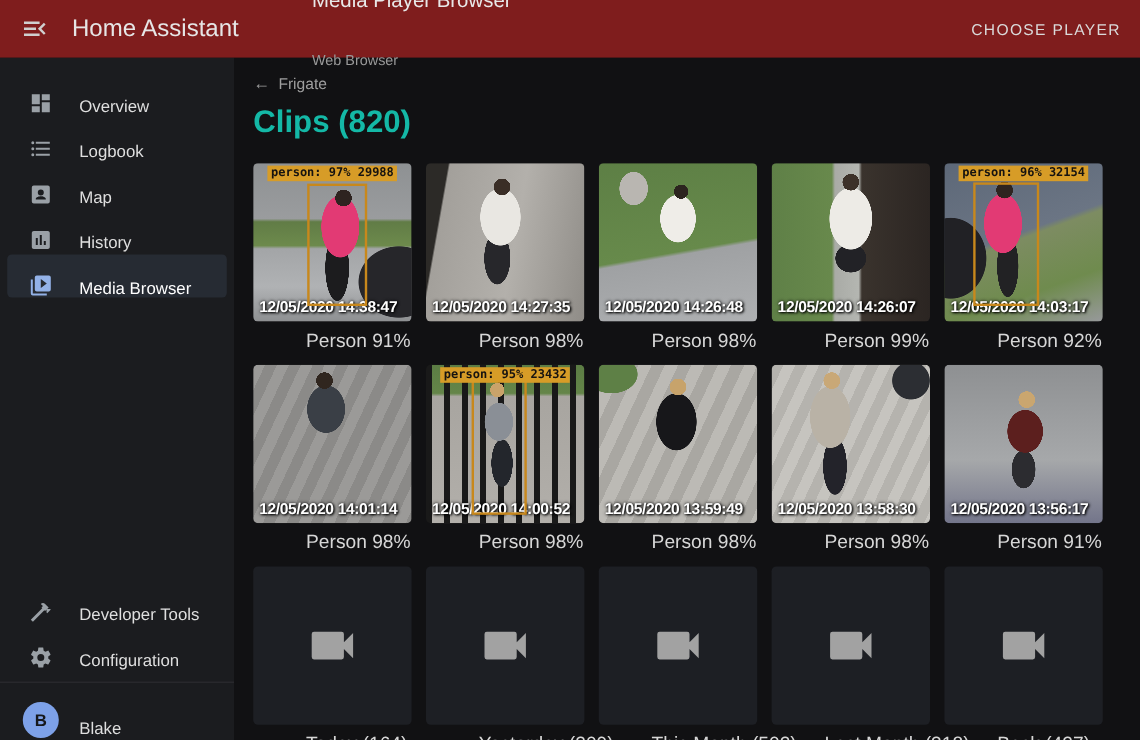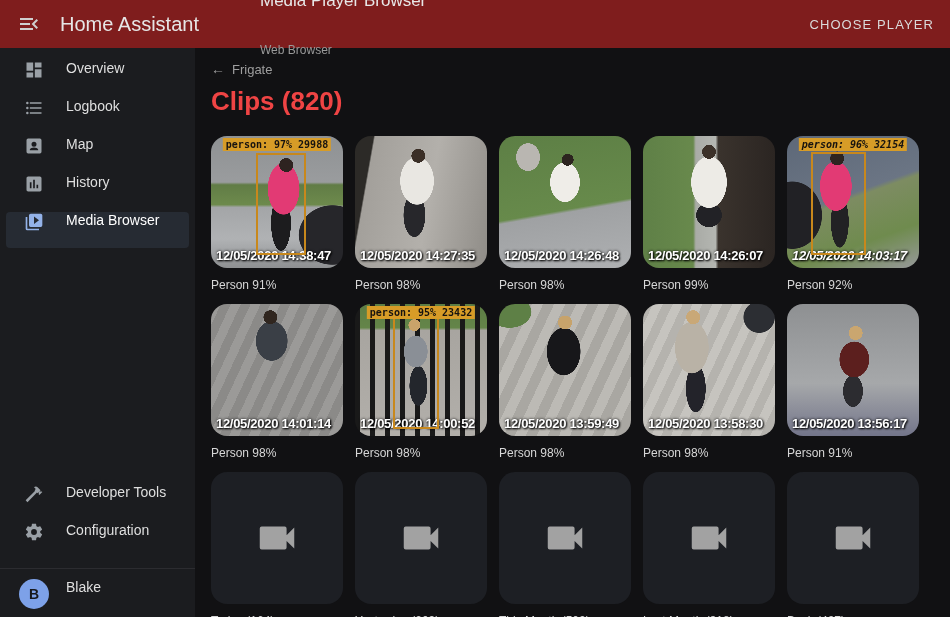--- a/index.html
+++ b/index.html
@@ -29,21 +29,21 @@
     color:#dadada; background:none; border:none; cursor:pointer;
     font-family:"Liberation Sans", sans-serif;
   }
   
   .sidebar{
     position:absolute; top:48px; left:0; width:195px; height:569px;
     background:#1b1c1f; display:flex; flex-direction:column; padding-top:12px; z-index:4;
   }
   .nav-item{
     height:36px; margin:0 6px 2px 6px; border-radius:4px;
-    display:flex; align-items:flex-start; cursor:pointer; flex:none;
+    display:flex; align-items:flex-end; cursor:pointer; flex:none;
   }
   .nav-item .nav-icon{ width:20px; height:20px; margin-left:18px; color:#9aa0a6; flex:none; }
   .nav-item .nav-icon svg{ width:20px; height:20px; }
   .nav-item .nav-label{ margin-left:22px; font-size:14px; color:#dfdfdf; white-space:nowrap; }
   .nav-item.selected{ background:#262b33; }
   .nav-item.selected .nav-icon{ color:#93b2e8; }
   .nav-item.selected .nav-label{ color:#ffffff; }
   .nav-spacer{ flex:1 1 auto; }
   .nav-divider{ height:1px; background:#2c2c30; margin:8px 0 10px 0; flex:none; }
   .avatar{
@@ -56,33 +56,33 @@
   
   .main{
     position:absolute; top:48px; left:195px; right:0; bottom:0;
     padding:14px 16px 0 16px; overflow:hidden;
   }
   .breadcrumb{
     display:flex; align-items:center; gap:7px;
     color:#9e9e9e; font-size:13px; cursor:pointer; width:max-content;
   }
   .breadcrumb .back-arrow{ font-size:14px; line-height:13px; }
-  .page-title{ font-size:26px; font-weight:700; color:#ef4444; margin-top:9px; }
+  .page-title{ font-size:26px; font-weight:700; color:#14b8a6; margin-top:9px; }
   .grid{
     margin-top:19px;
     display:grid;
     grid-template-columns:repeat(5,132px);
     column-gap:12px; row-gap:9px;
   }
   .card{ width:132px; cursor:pointer; }
   .thumb{
-    width:132px; height:132px; border-radius:16px;
+    width:132px; height:132px; border-radius:4px;
     position:relative; overflow:hidden; background-color:#222327;
   }
-  .caption{ margin-top:7px; font-size:12px; line-height:20px; color:#d7d7d7; white-space:nowrap; }
+  .caption{ margin-top:7px; font-size:16px; line-height:20px; color:#d7d7d7; white-space:nowrap;margin-left:44px; }
   .ts{
     position:absolute; bottom:5px; left:5px;
     font-size:13px; font-weight:700; color:#ffffff;
     letter-spacing:-0.3px; white-space:nowrap;
     text-shadow:0 0 3px #000, 1px 1px 2px #000;
   }
   .det-tag{
     position:absolute; top:2px; left:50%; transform:translateX(-50%);
     background:#d79c27; color:#161310;
     font-family:"DejaVu Sans Mono", monospace;
@@ -117,21 +117,21 @@
   .scene-r1c4{background:
     radial-gradient(circle 7px at 50% 12%, #3c3129 98%, transparent),
     radial-gradient(ellipse 18px 26px at 50% 35%, #edebe6 98%, transparent),
     radial-gradient(ellipse 13px 12px at 50% 60%, #222226 98%, transparent),
     linear-gradient(90deg,#5f8047 0%,#68894c 38%,#a9aba6 40%,#b4b6b1 55%,#3a332d 57%,#2b2522 100%);}
   .scene-r1c5{background:
     radial-gradient(circle 7px at 38% 17%, #2e2420 98%, transparent),
     radial-gradient(ellipse 16px 25px at 37% 38%, #e23a74 98%, transparent),
     radial-gradient(ellipse 9px 26px at 40% 65%, #222224 98%, transparent),
     radial-gradient(ellipse 30px 34px at 4% 60%, #212125 98%, transparent),
-    linear-gradient(160deg,#5d6878 0%,#6b7584 45%,#7d8c62 48%,#6f8b4e 75%,#97999b 100%); font-style: italic;}
+    linear-gradient(160deg,#5d6878 0%,#6b7584 45%,#7d8c62 48%,#6f8b4e 75%,#97999b 100%);}
   .scene-r2c1{background:
     radial-gradient(circle 7px at 45% 10%, #30261f 98%, transparent),
     radial-gradient(ellipse 16px 20px at 46% 28%, #3a3f46 98%, transparent),
     repeating-linear-gradient(115deg,#9b9a98 0 9px,#8b8a88 9px 18px);}
   .scene-r2c2{background:
     radial-gradient(circle 6px at 45% 16%, #c9a36a 98%, transparent),
     radial-gradient(ellipse 12px 16px at 46% 36%, #8a8f96 98%, transparent),
     radial-gradient(ellipse 9px 20px at 48% 62%, #23262c 98%, transparent),
     repeating-linear-gradient(90deg,#191919 0 5px, transparent 5px 15px),
     linear-gradient(180deg,#5c7d44 0%,#648549 18%,#a8a5a0 20%,#b2afaa 100%);}

